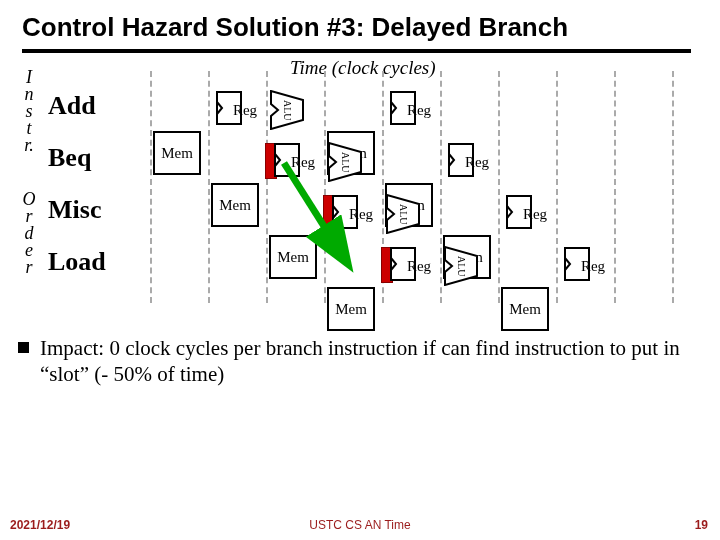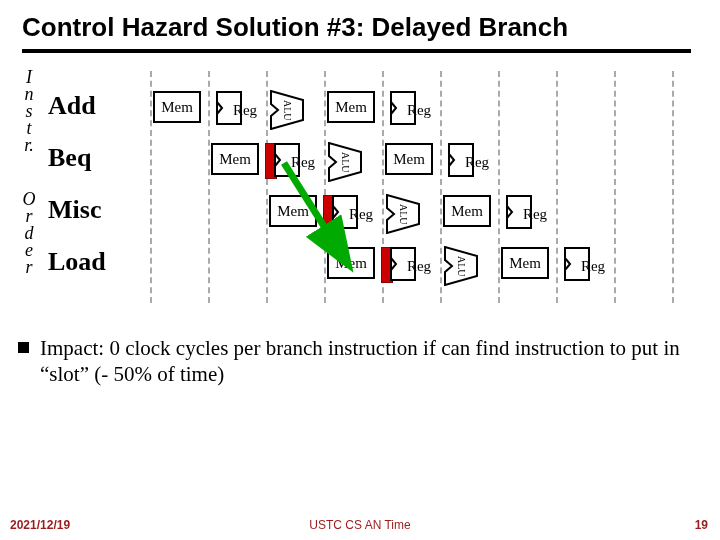--- a/index.html
+++ b/index.html
@@ -91,21 +91,22 @@
     font-size: 15px;
     font-family: "Times New Roman", serif;
     display: flex;
     align-items: center;
     justify-content: center;
   }
   .mem-box {
     border: 2px solid #000;
     background: #fff;
     width: 48px;
-    height: 32px;
+    height: 44px;
+    margin-top: 40px;
   }
   .reg-shape {
     position: absolute;
     inset: 0;
   }
   .reg-text { position: absolute; left: -4px; right:-4px; top:0; bottom:0; display:flex; align-items:center; justify-content:center; font-size:15px;}
   .alu {
     position: absolute;
     width: 34px;
     height: 40px;
@@ -192,20 +193,21 @@
 r
 d
 e
 r</span></div>
 
     <div class="instr" style="left:28px; top:30px">Add</div>
     <div class="instr" style="left:28px; top:82px">Beq</div>
     <div class="instr" style="left:28px; top:186px">Load</div>
     <div class="instr" style="left:28px; top:134px">Misc</div>
 
+    <div class="time-label" style="left:270px; top:-4px">Time (clock cycles)</div>
 
     <div class="cycles">
       <div class="cycle-line" style="left:0px"></div>
       <div class="cycle-line" style="left:58px"></div>
       <div class="cycle-line" style="left:116px"></div>
       <div class="cycle-line" style="left:174px"></div>
       <div class="cycle-line" style="left:232px"></div>
       <div class="cycle-line" style="left:290px"></div>
       <div class="cycle-line" style="left:348px"></div>
       <div class="cycle-line" style="left:406px"></div>

